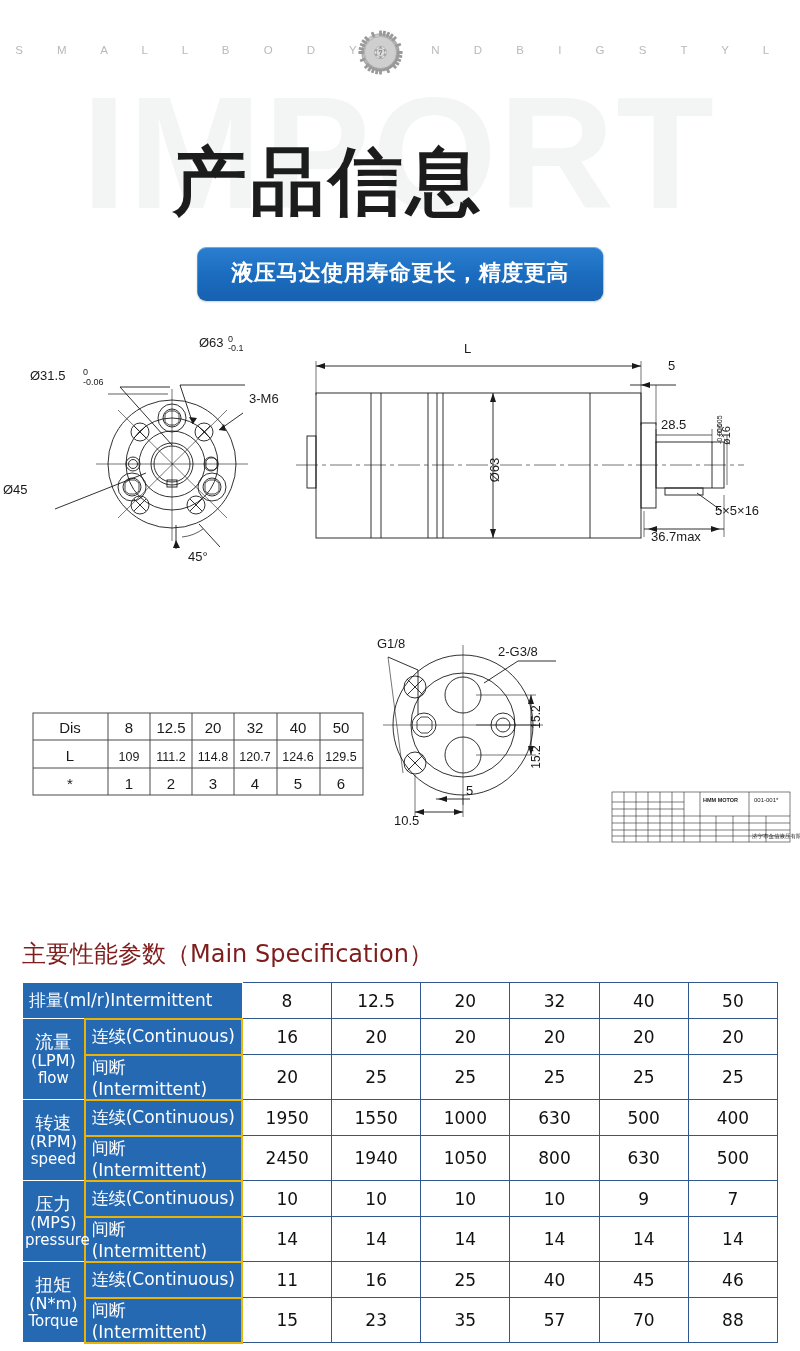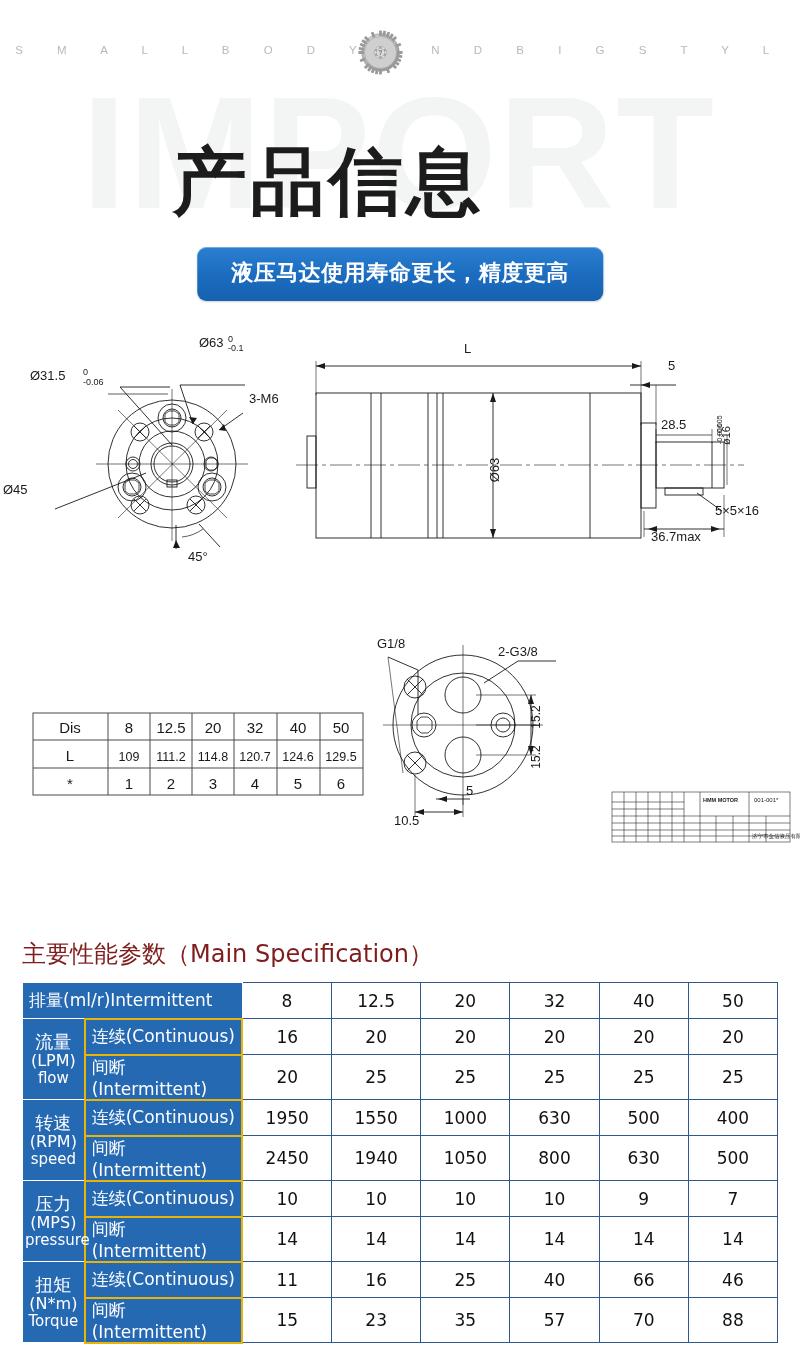--- a/index.html
+++ b/index.html
@@ -524,21 +524,21 @@
         <td class="grp" rowspan="2">
           <span class="l1">扭矩</span>
           <span class="l2">(N*m)</span>
           <span class="l3">Torque</span>
         </td>
         <td class="sub">连续(Continuous)</td>
         <td>11</td>
         <td>16</td>
         <td>25</td>
         <td>40</td>
-        <td>66</td>
+        <td>45</td>
         <td>46</td>
       </tr>
       <tr>
         <td class="sub">间断(Intermittent)</td>
         <td>15</td>
         <td>23</td>
         <td>35</td>
         <td>57</td>
         <td>70</td>
         <td>88</td>

